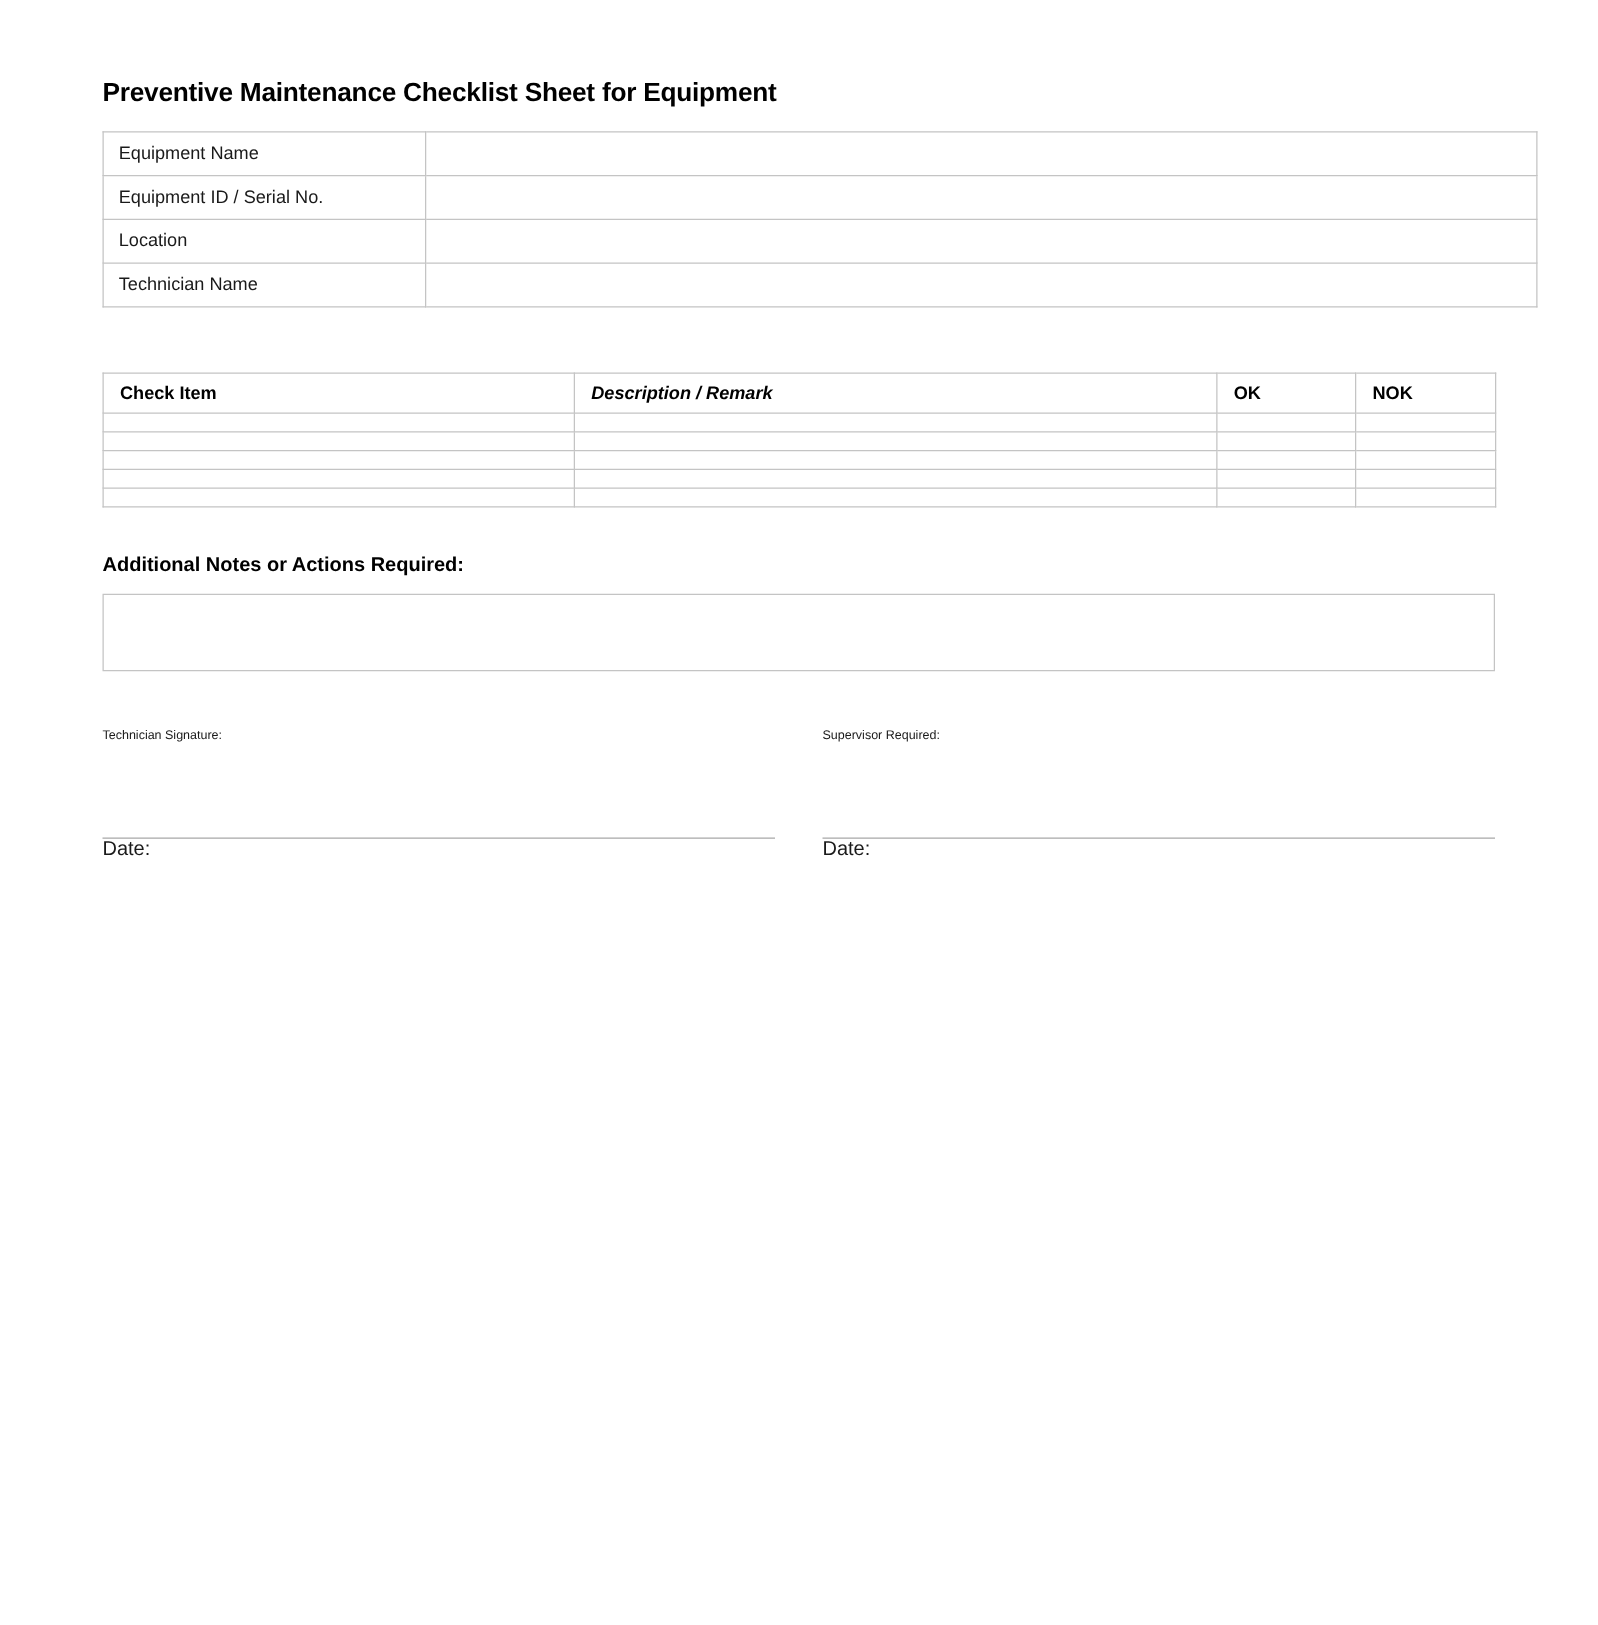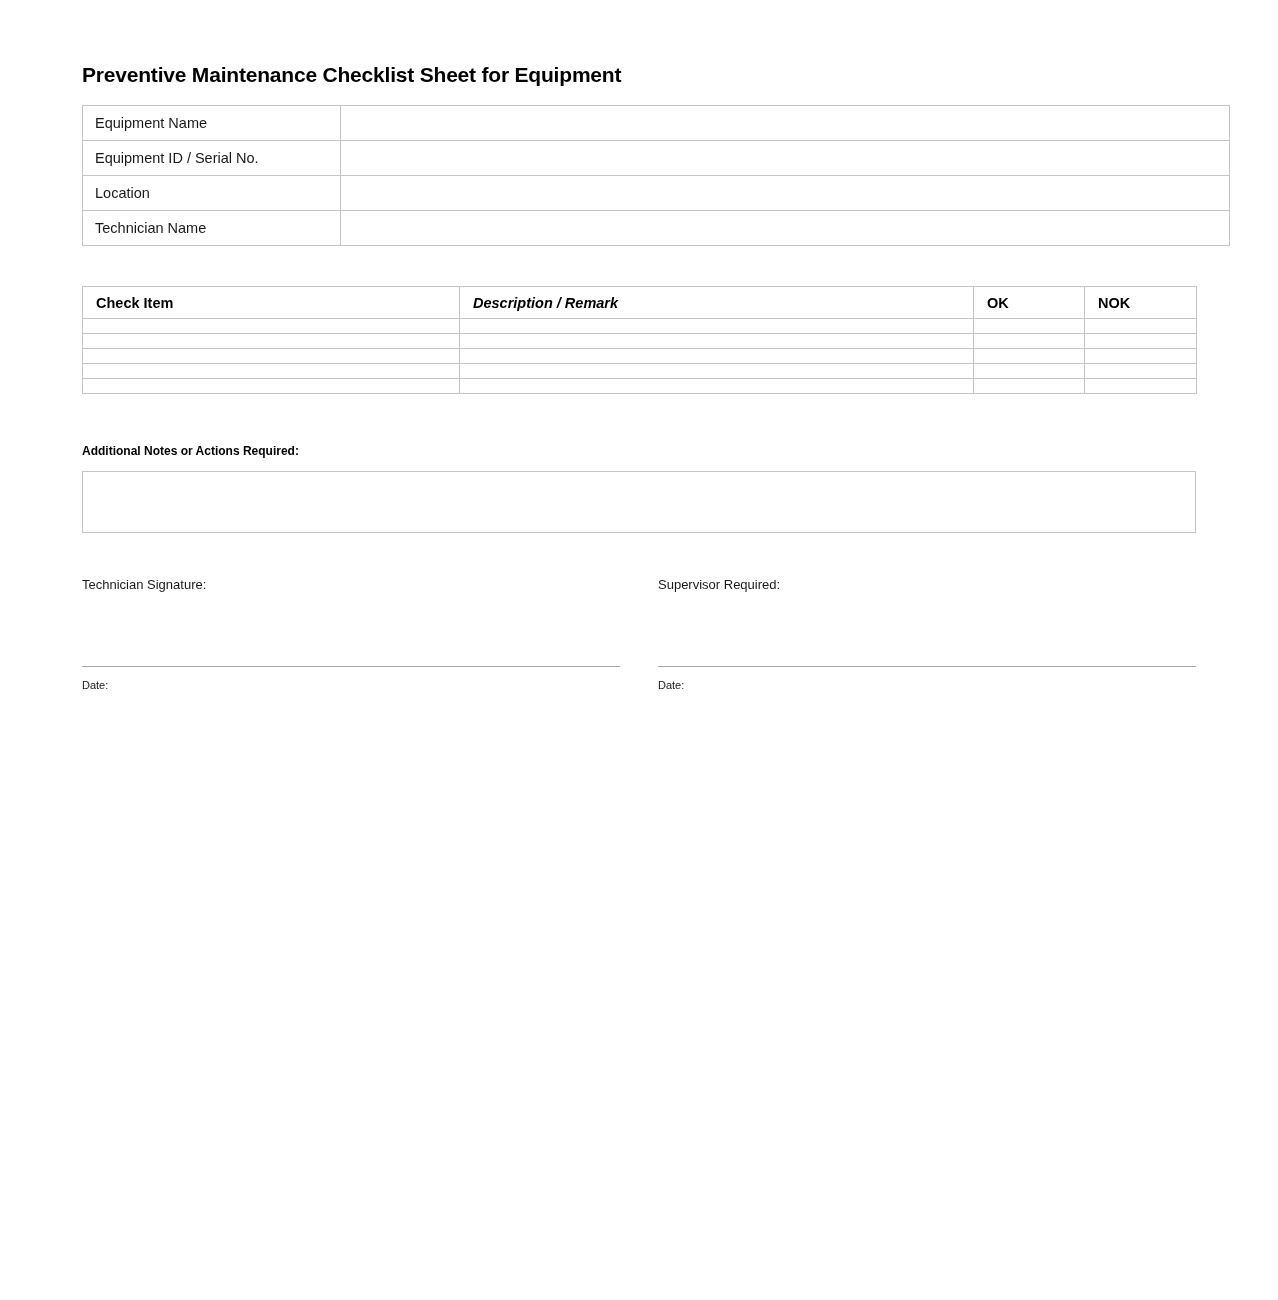--- a/index.html
+++ b/index.html
@@ -49,21 +49,21 @@
     vertical-align: middle;
     color: #1a1a1a;
   }
   table.info-table td.label-cell { width: 258px; }
   table.info-table td.value-cell { width: 889px; }
 
   
   table.check-table {
     border-collapse: collapse;
     width: 1114px;
-    margin-top: 40px;
+    margin-top: 52px;
     table-layout: fixed;
   }
   table.check-table th {
     border: 1px solid #c4c4c4;
     height: 32px;
     padding: 0 0 0 13px;
     font-size: 14.5px;
     font-weight: bold;
     text-align: left;
     vertical-align: middle;
@@ -75,23 +75,23 @@
     padding: 0;
     font-size: 13px;
   }
   table.check-table .col-item { width: 377px; }
   table.check-table .col-desc { width: 514px; font-style: italic; }
   table.check-table .col-ok { width: 111px; }
   table.check-table .col-nok { width: 112px; }
 
   
   .notes-label {
-    font-size: 12px;
+    font-size: 16px;
     font-weight: bold;
-    margin-top: 50px;
+    margin-top: 38px;
     color: #000;
   }
   .notes-box {
     margin-top: 13px;
     width: 1114px;
     height: 62px;
     border: 1px solid #c4c4c4;
     background: #fff;
   }
 
@@ -99,33 +99,32 @@
   .sig-row {
     margin-top: 43px;
     display: flex;
     width: 1114px;
   }
   .sig-col {
     width: 538px;
   }
   .sig-col + .sig-col { margin-left: 38px; }
   .sig-caption {
-    font-size: 13px;
+    font-size: 10px;
     color: #1a1a1a;
     line-height: 18px;
   }
   .sig-line {
     margin-top: 72px;
     border-bottom: 1px solid #a8a8a8;
     height: 0;
     width: 538px;
   }
   .sig-date {
-    margin-top: 12px;
-    font-size: 11px;
+    font-size: 16px;
     color: #1a1a1a;
   }
 </style>
 </head>
 <body>
 
 <div class="page">
   <div class="sheet">
 
     <h1 class="doc-title">Preventive Maintenance Checklist Sheet for Equipment</h1>

